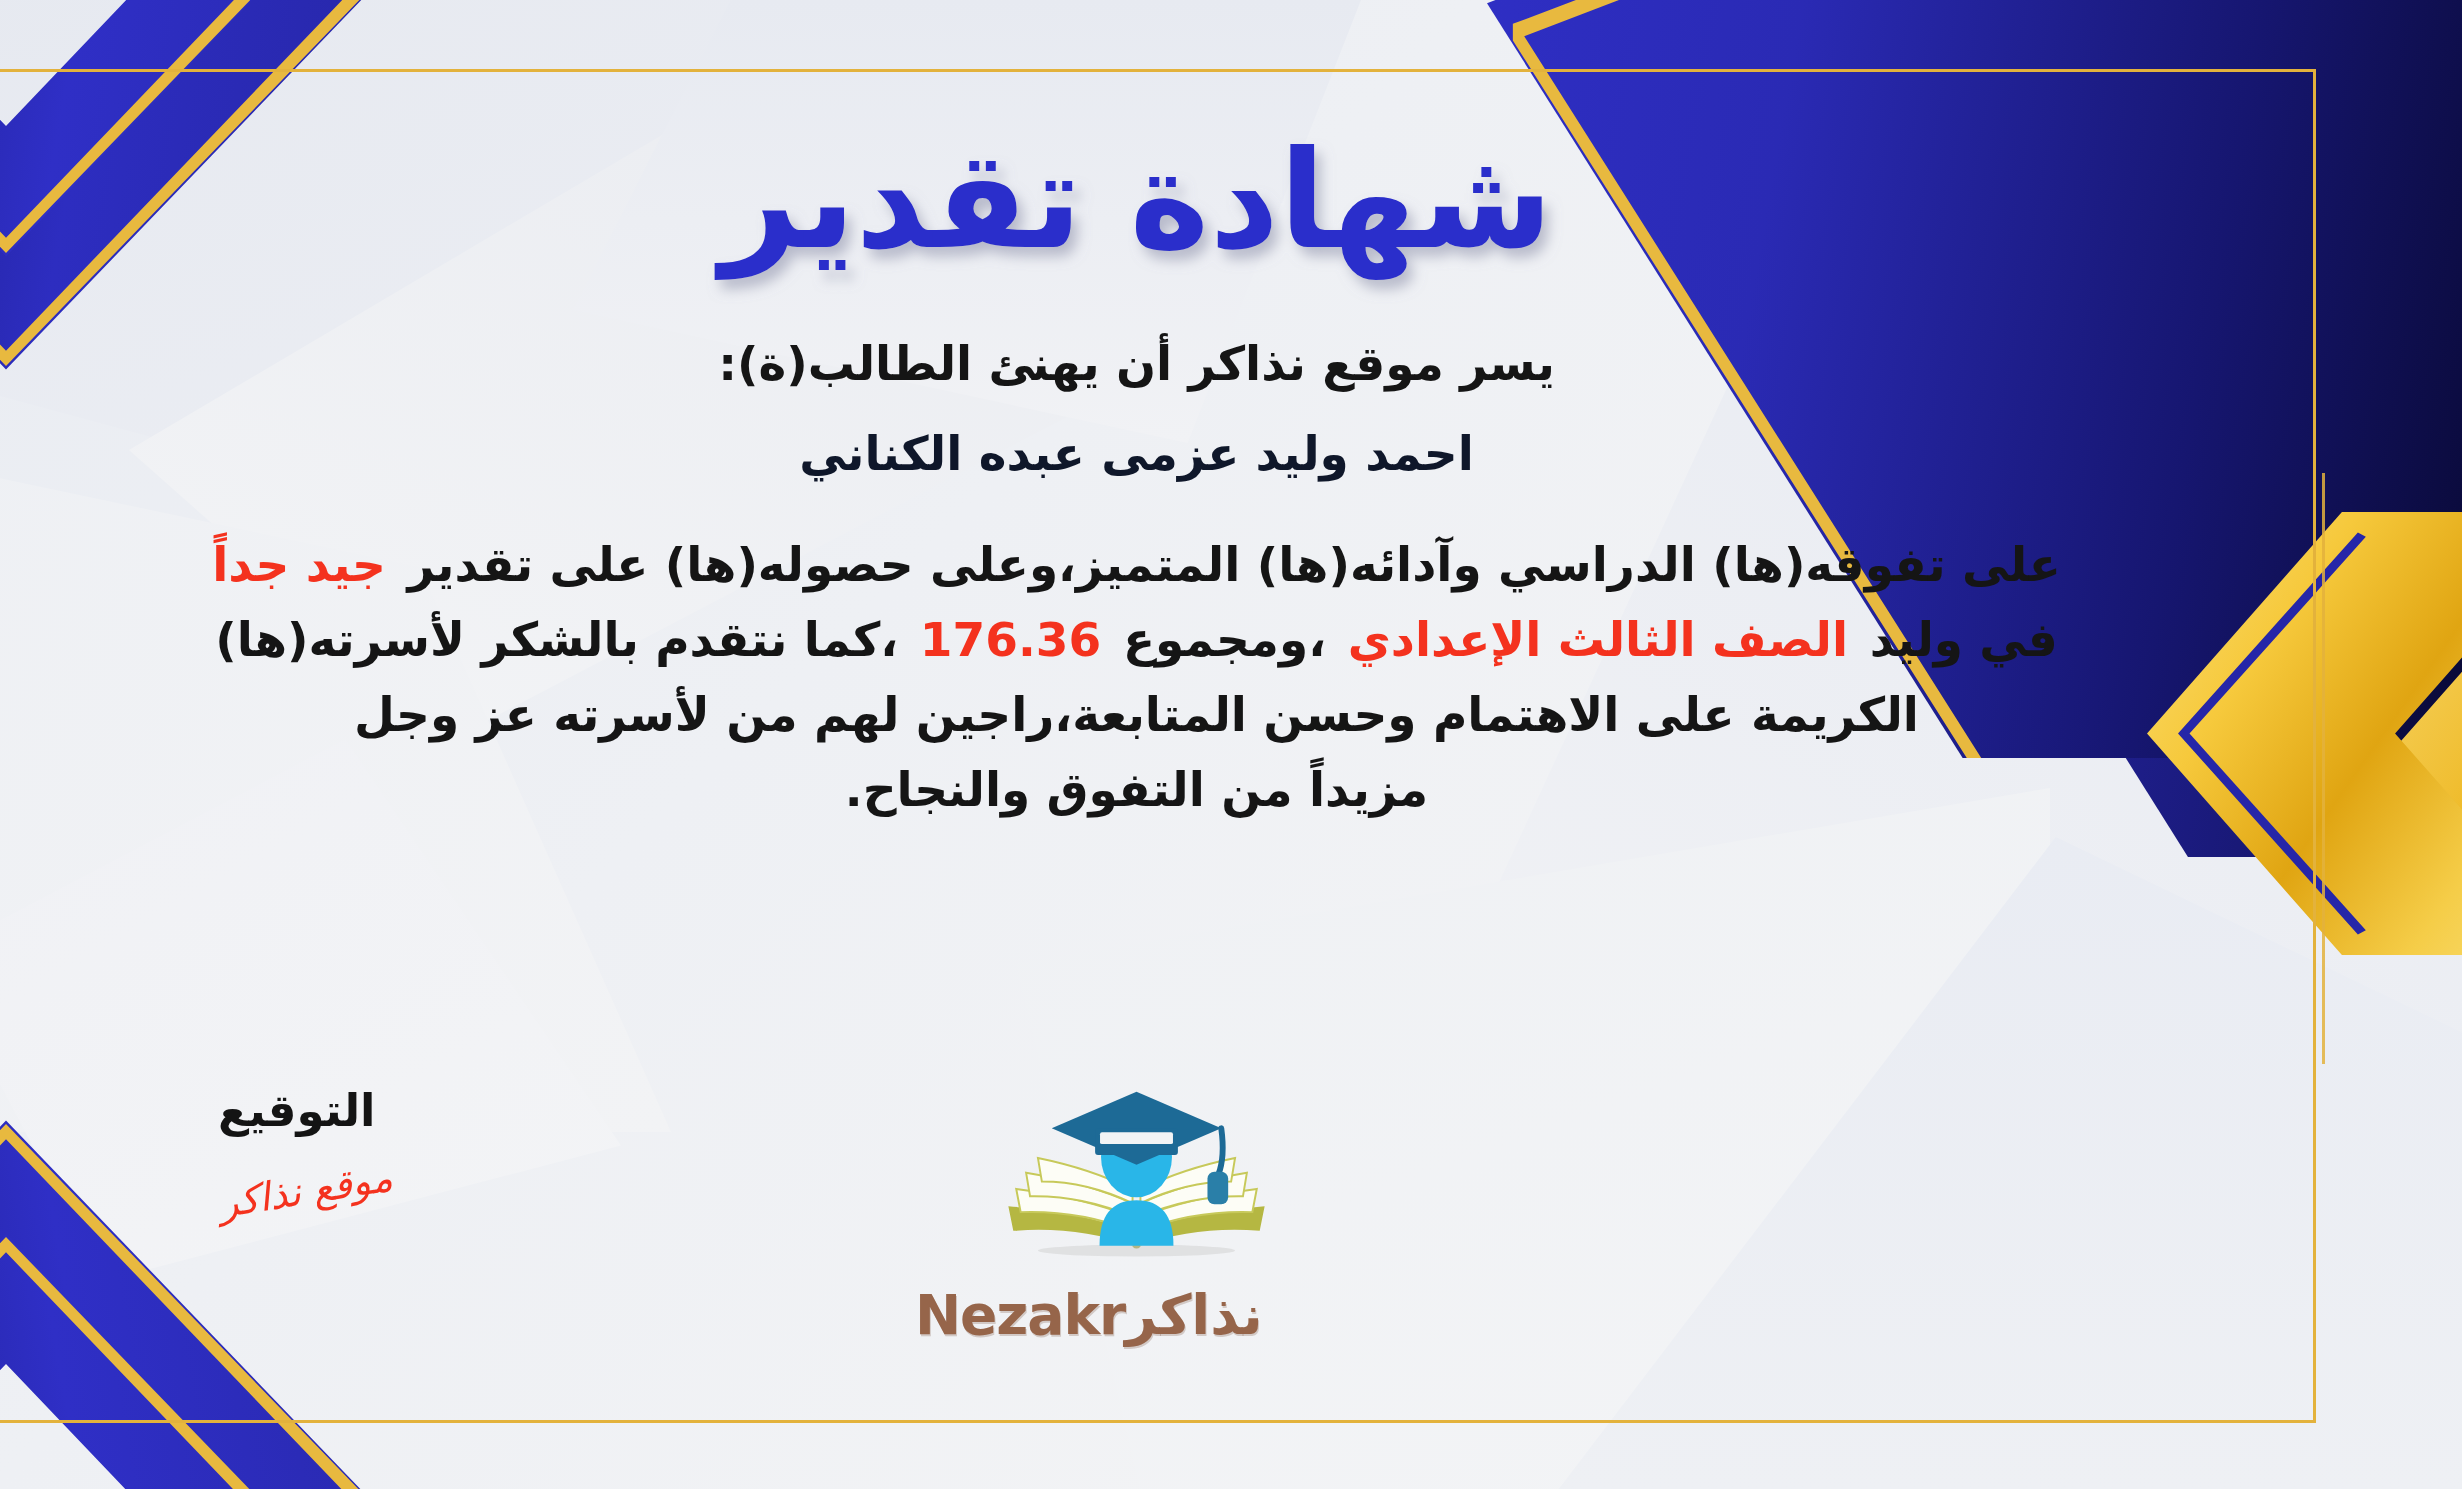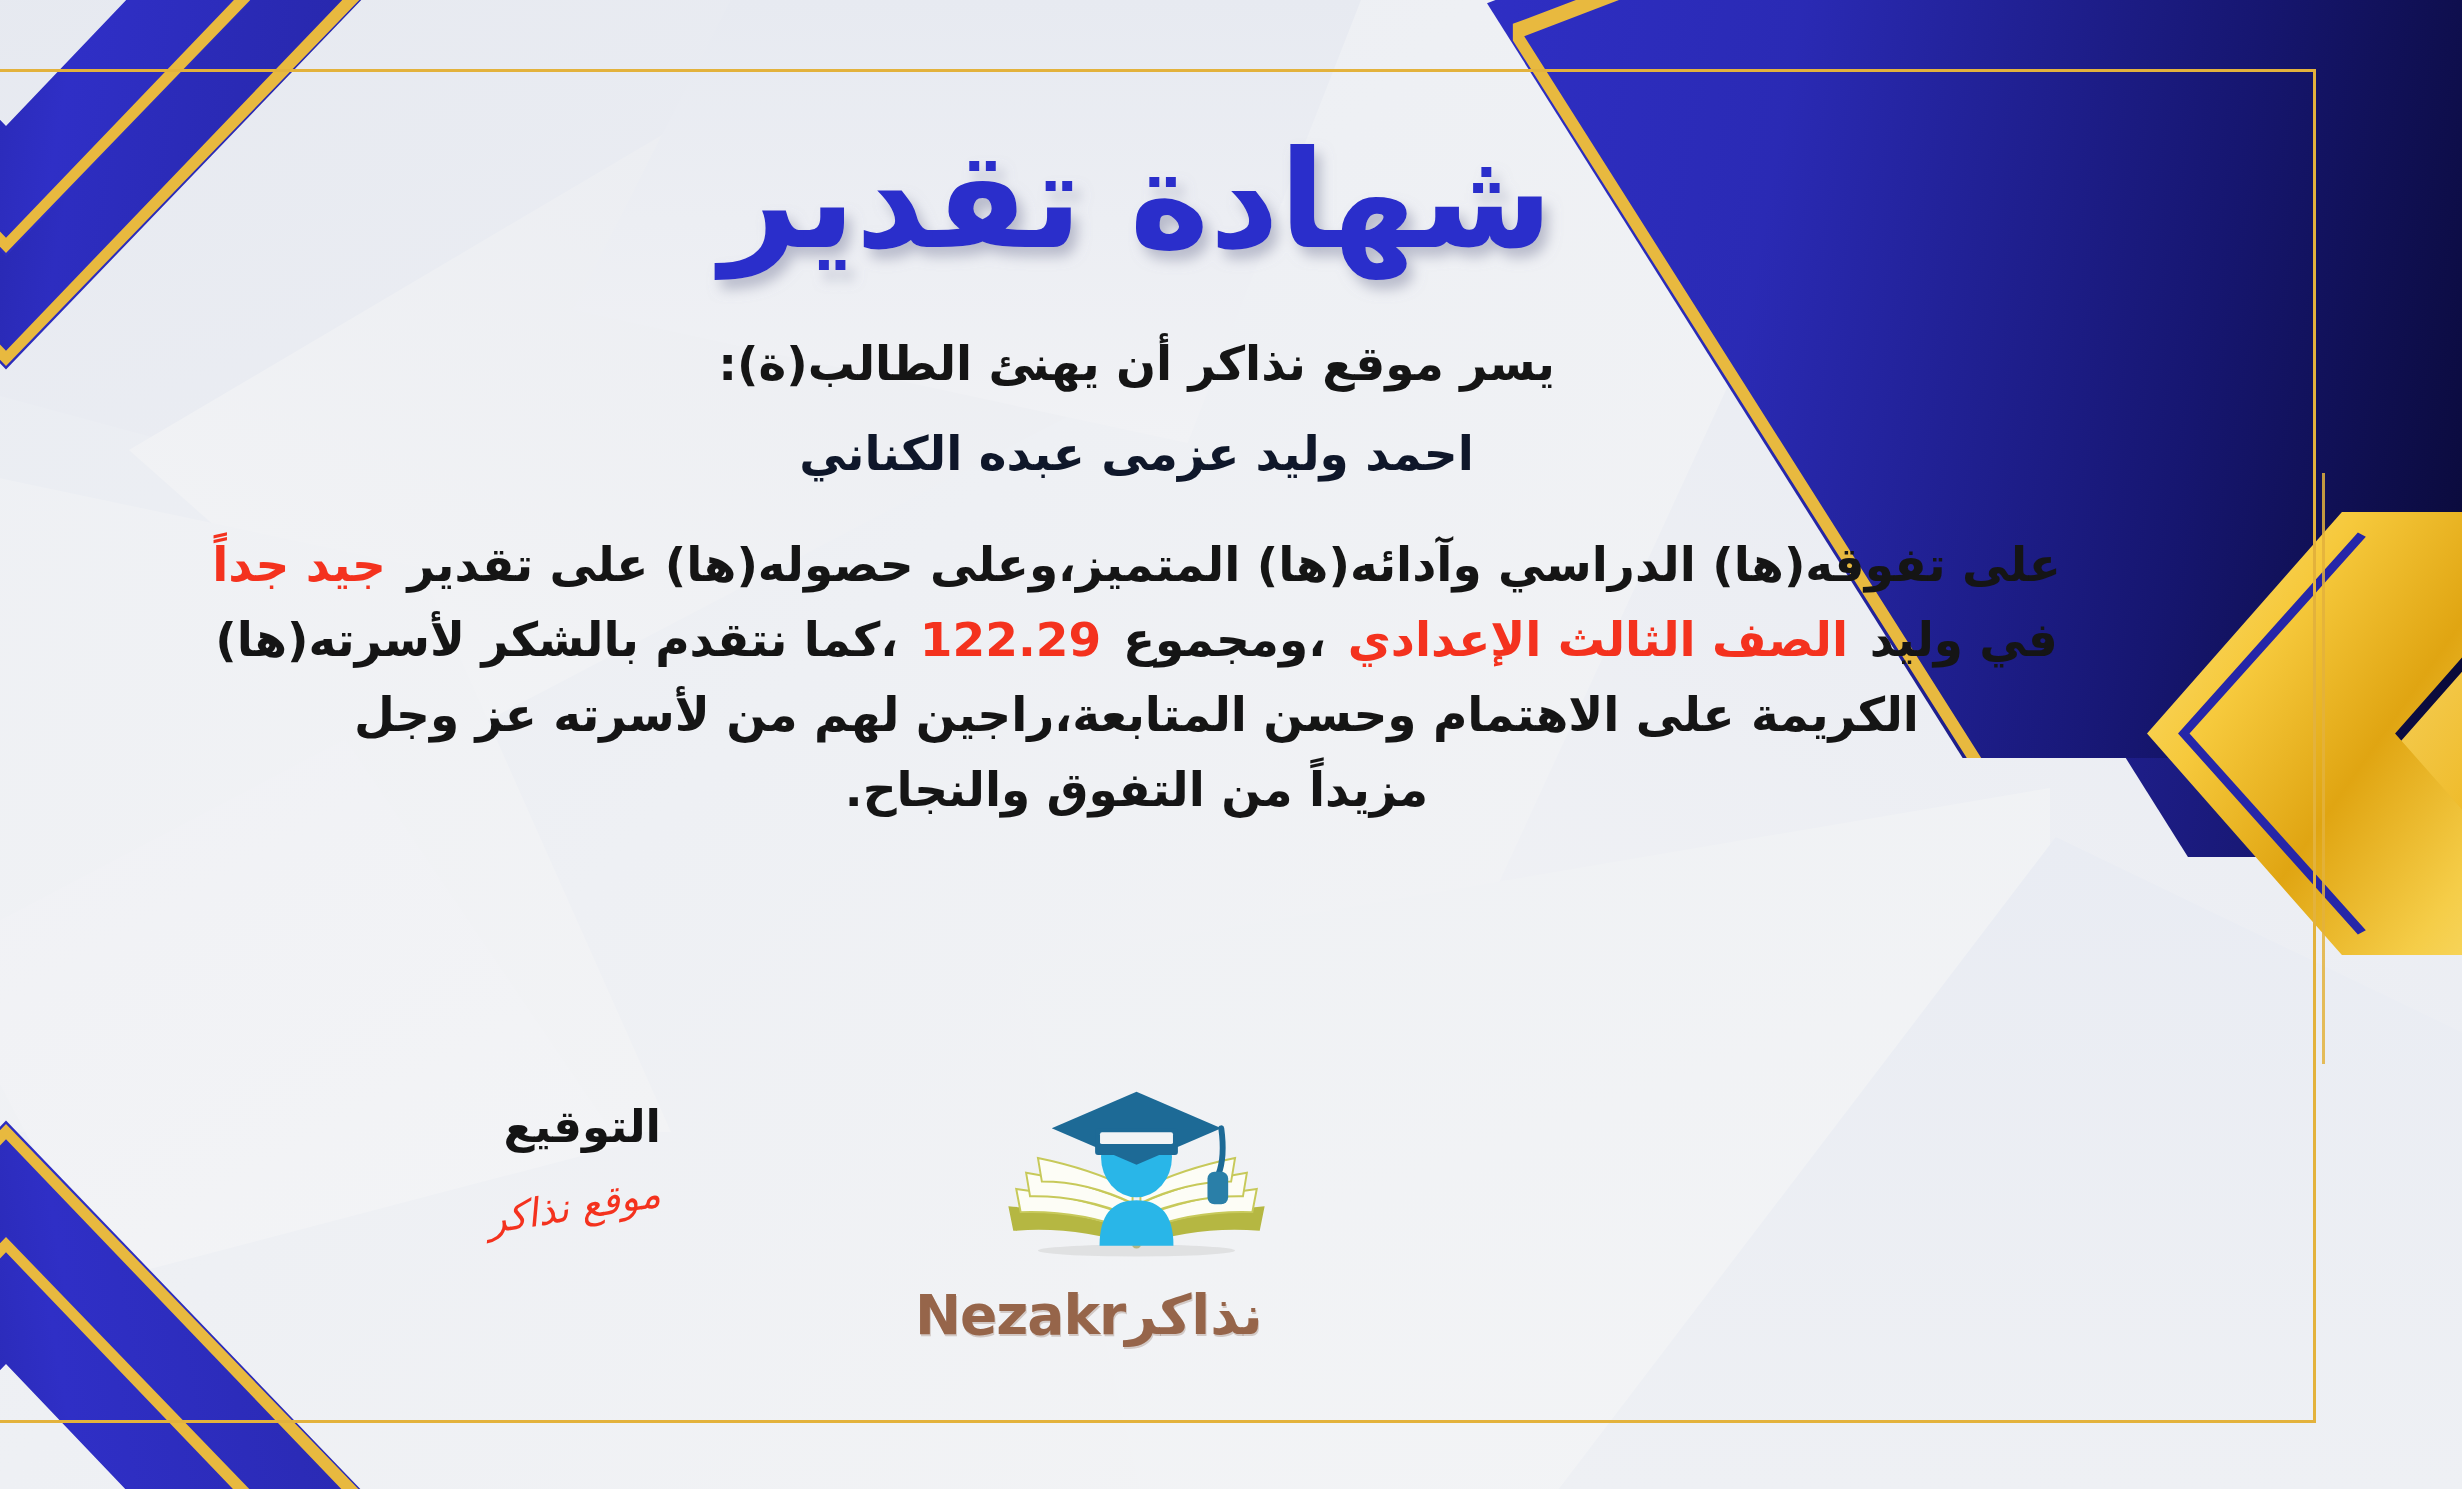--- a/index.html
+++ b/index.html
@@ -185,23 +185,23 @@
   
   .footer{
     position:absolute;
     left:98px; right:98px;
     bottom:59px;
     height:276px;
   }
   .sig-block{
     position:absolute;
     right:auto; left:163px;
-    top:16px;
+    top:0;
     width:443px;
-    text-align:right;
+    text-align:left;
   }
   .sig-label{font-size:45px;color:#141414;font-weight:600;line-height:1;}
   .sig-mark{
     margin-top:35px;
     font-family:"DejaVu Serif","Liberation Serif",serif;
     font-style:italic;
     font-size:39px;
     color:#f4321e;
     transform:rotate(-9deg);
     display:inline-block;
@@ -282,21 +282,21 @@
 
     <p class="line greeting">يسر موقع نذاكر أن يهنئ الطالب(ة):</p>
 
     <p class="student-name">احمد وليد عزمى عبده الكناني</p>
 
     <div class="para">
       <p class="line">
         <span>على تفوقه(ها) الدراسي وآدائه(ها) المتميز،وعلى حصوله(ها) على تقدير</span><span class="sp"></span><span class="hl">جيد جداً</span>
       </p>
       <p class="line">
-        <span>في وليد</span><span class="sp"></span><span class="hl">الصف الثالث الإعدادي</span><span class="sp"></span><span>،ومجموع</span><span class="sp"></span><span class="hl">122.29</span><span class="sp"></span><span>،كما نتقدم بالشكر لأسرته(ها)</span>
+        <span>في وليد</span><span class="sp"></span><span class="hl">الصف الثالث الإعدادي</span><span class="sp"></span><span>،ومجموع</span><span class="sp"></span><span class="hl">176.36</span><span class="sp"></span><span>،كما نتقدم بالشكر لأسرته(ها)</span>
       </p>
       <p class="line">الكريمة على الاهتمام وحسن المتابعة،راجين لهم من لأسرته عز وجل</p>
       <p class="line">مزيداً من التفوق والنجاح.</p>
     </div>
 
     <div class="footer">
 
       <div class="sig-block">
         <div class="sig-label">التوقيع</div>
         <div class="sig-mark">موقع نذاكر</div>

